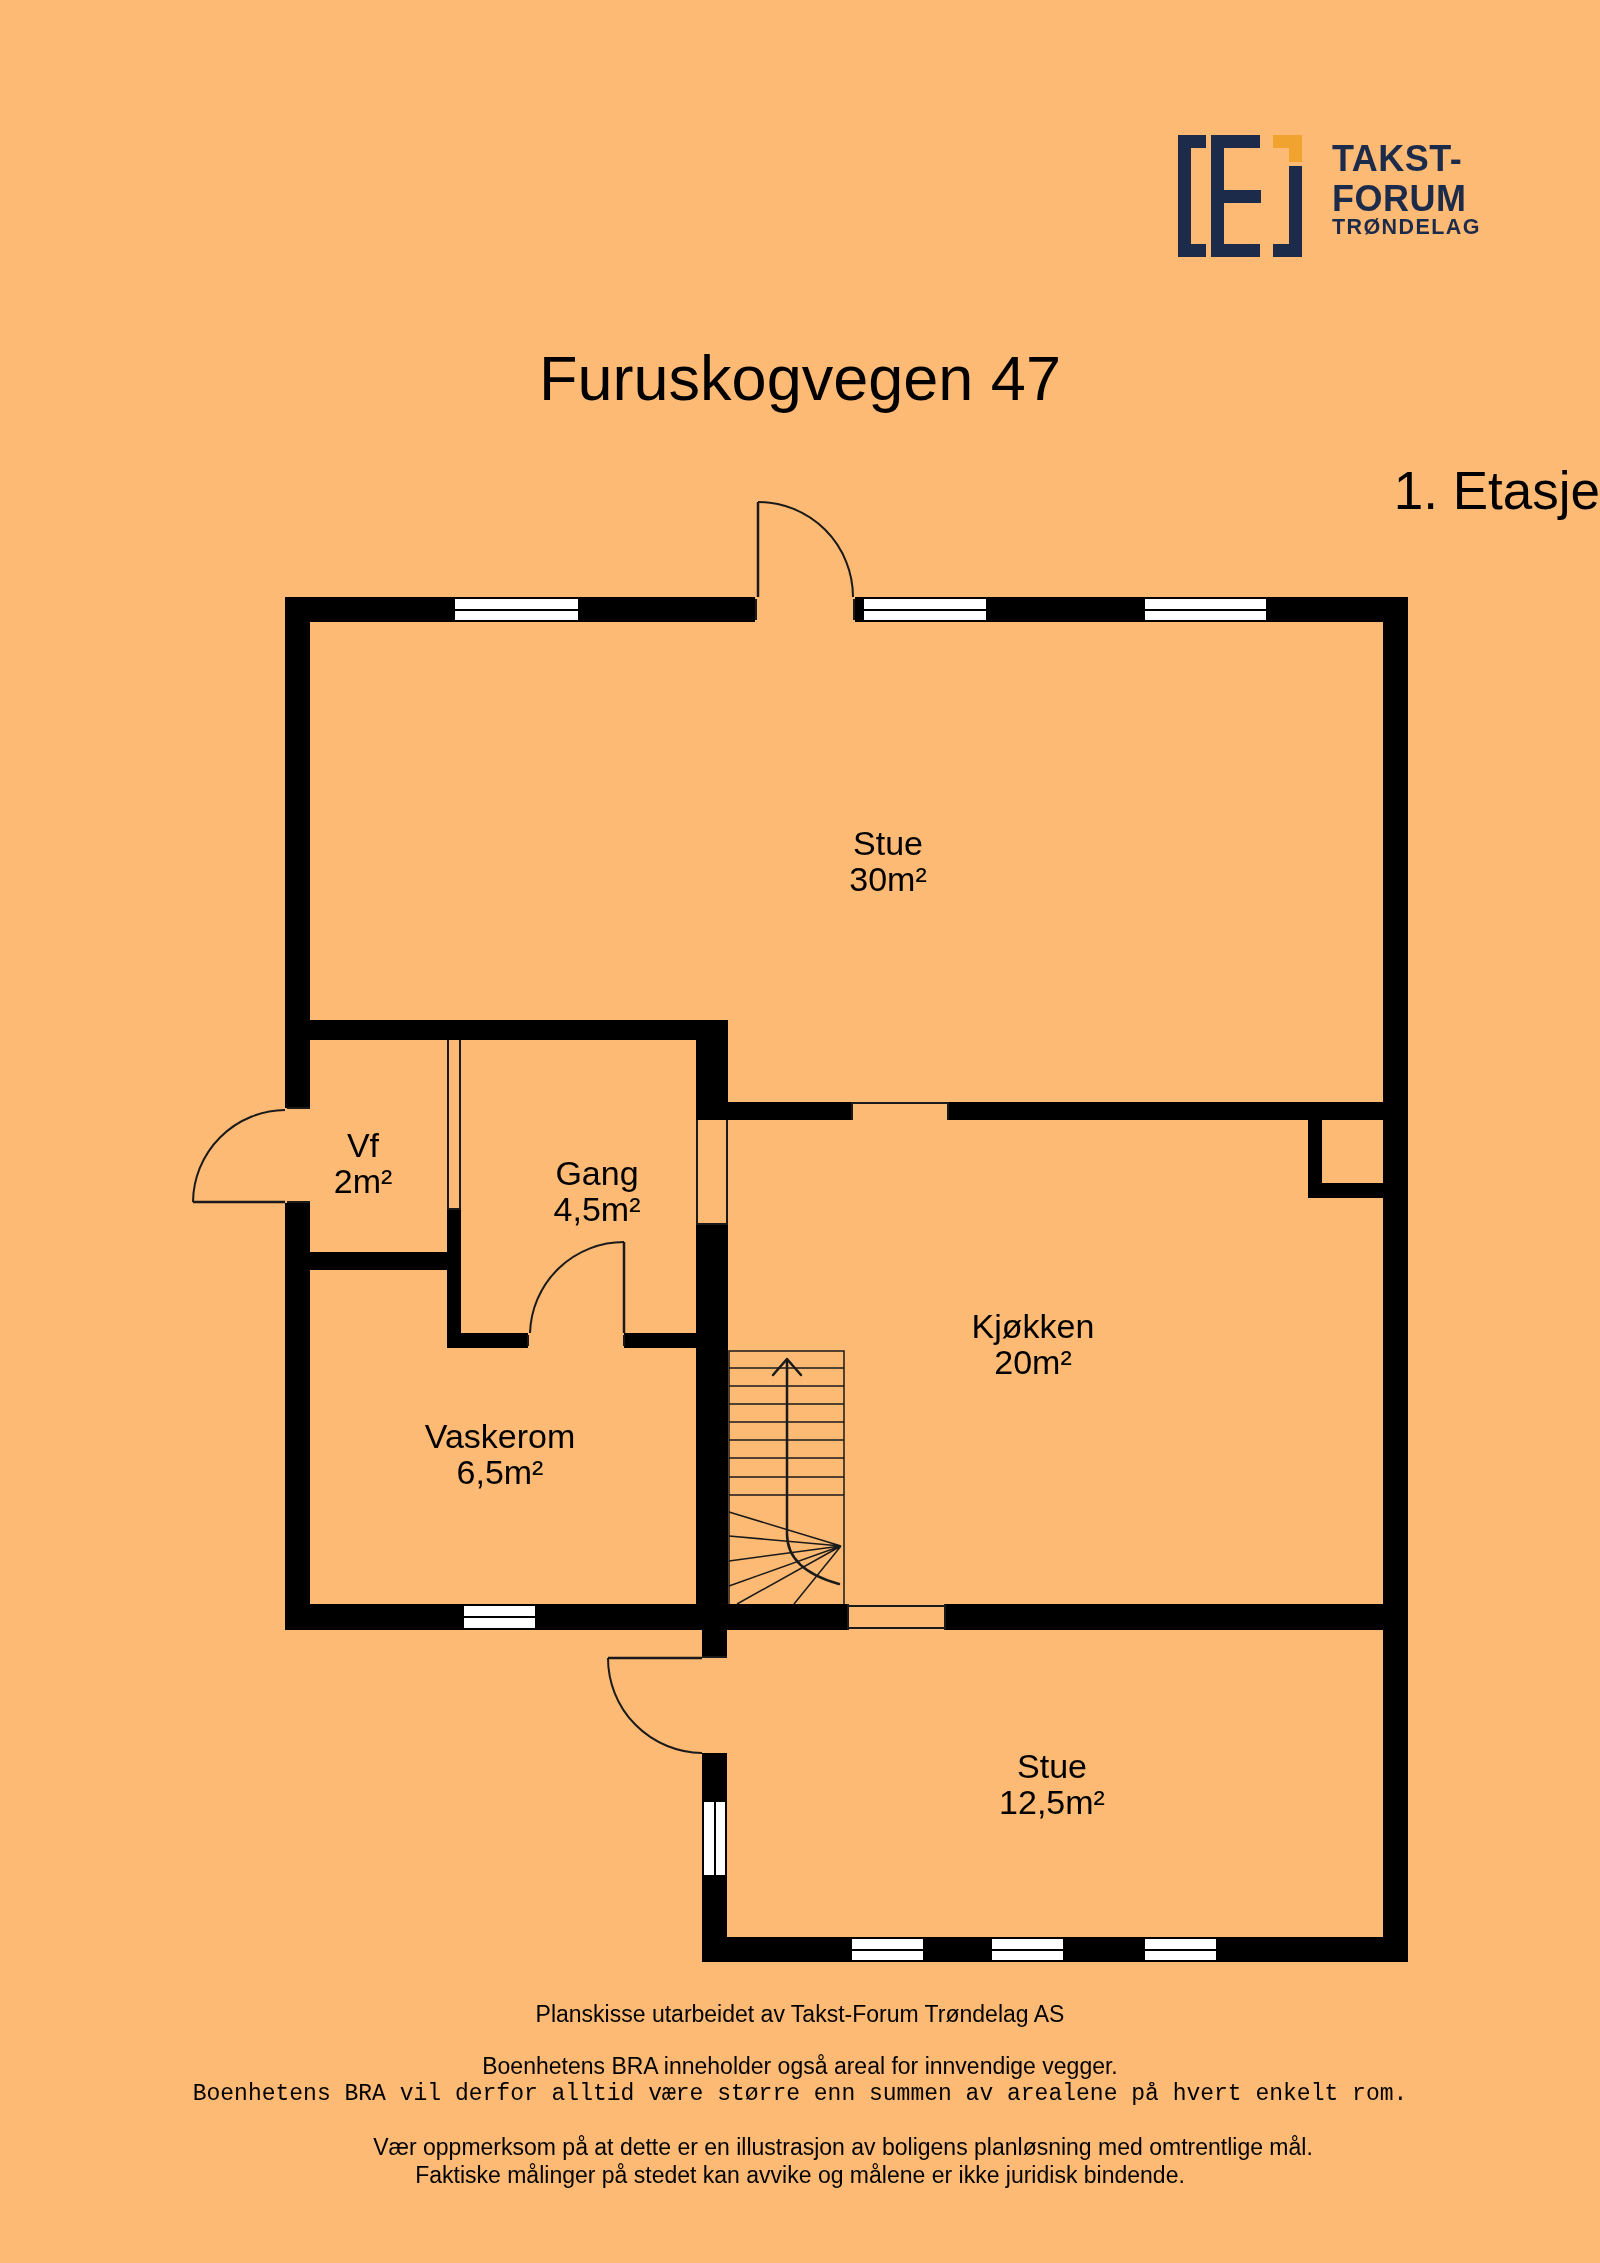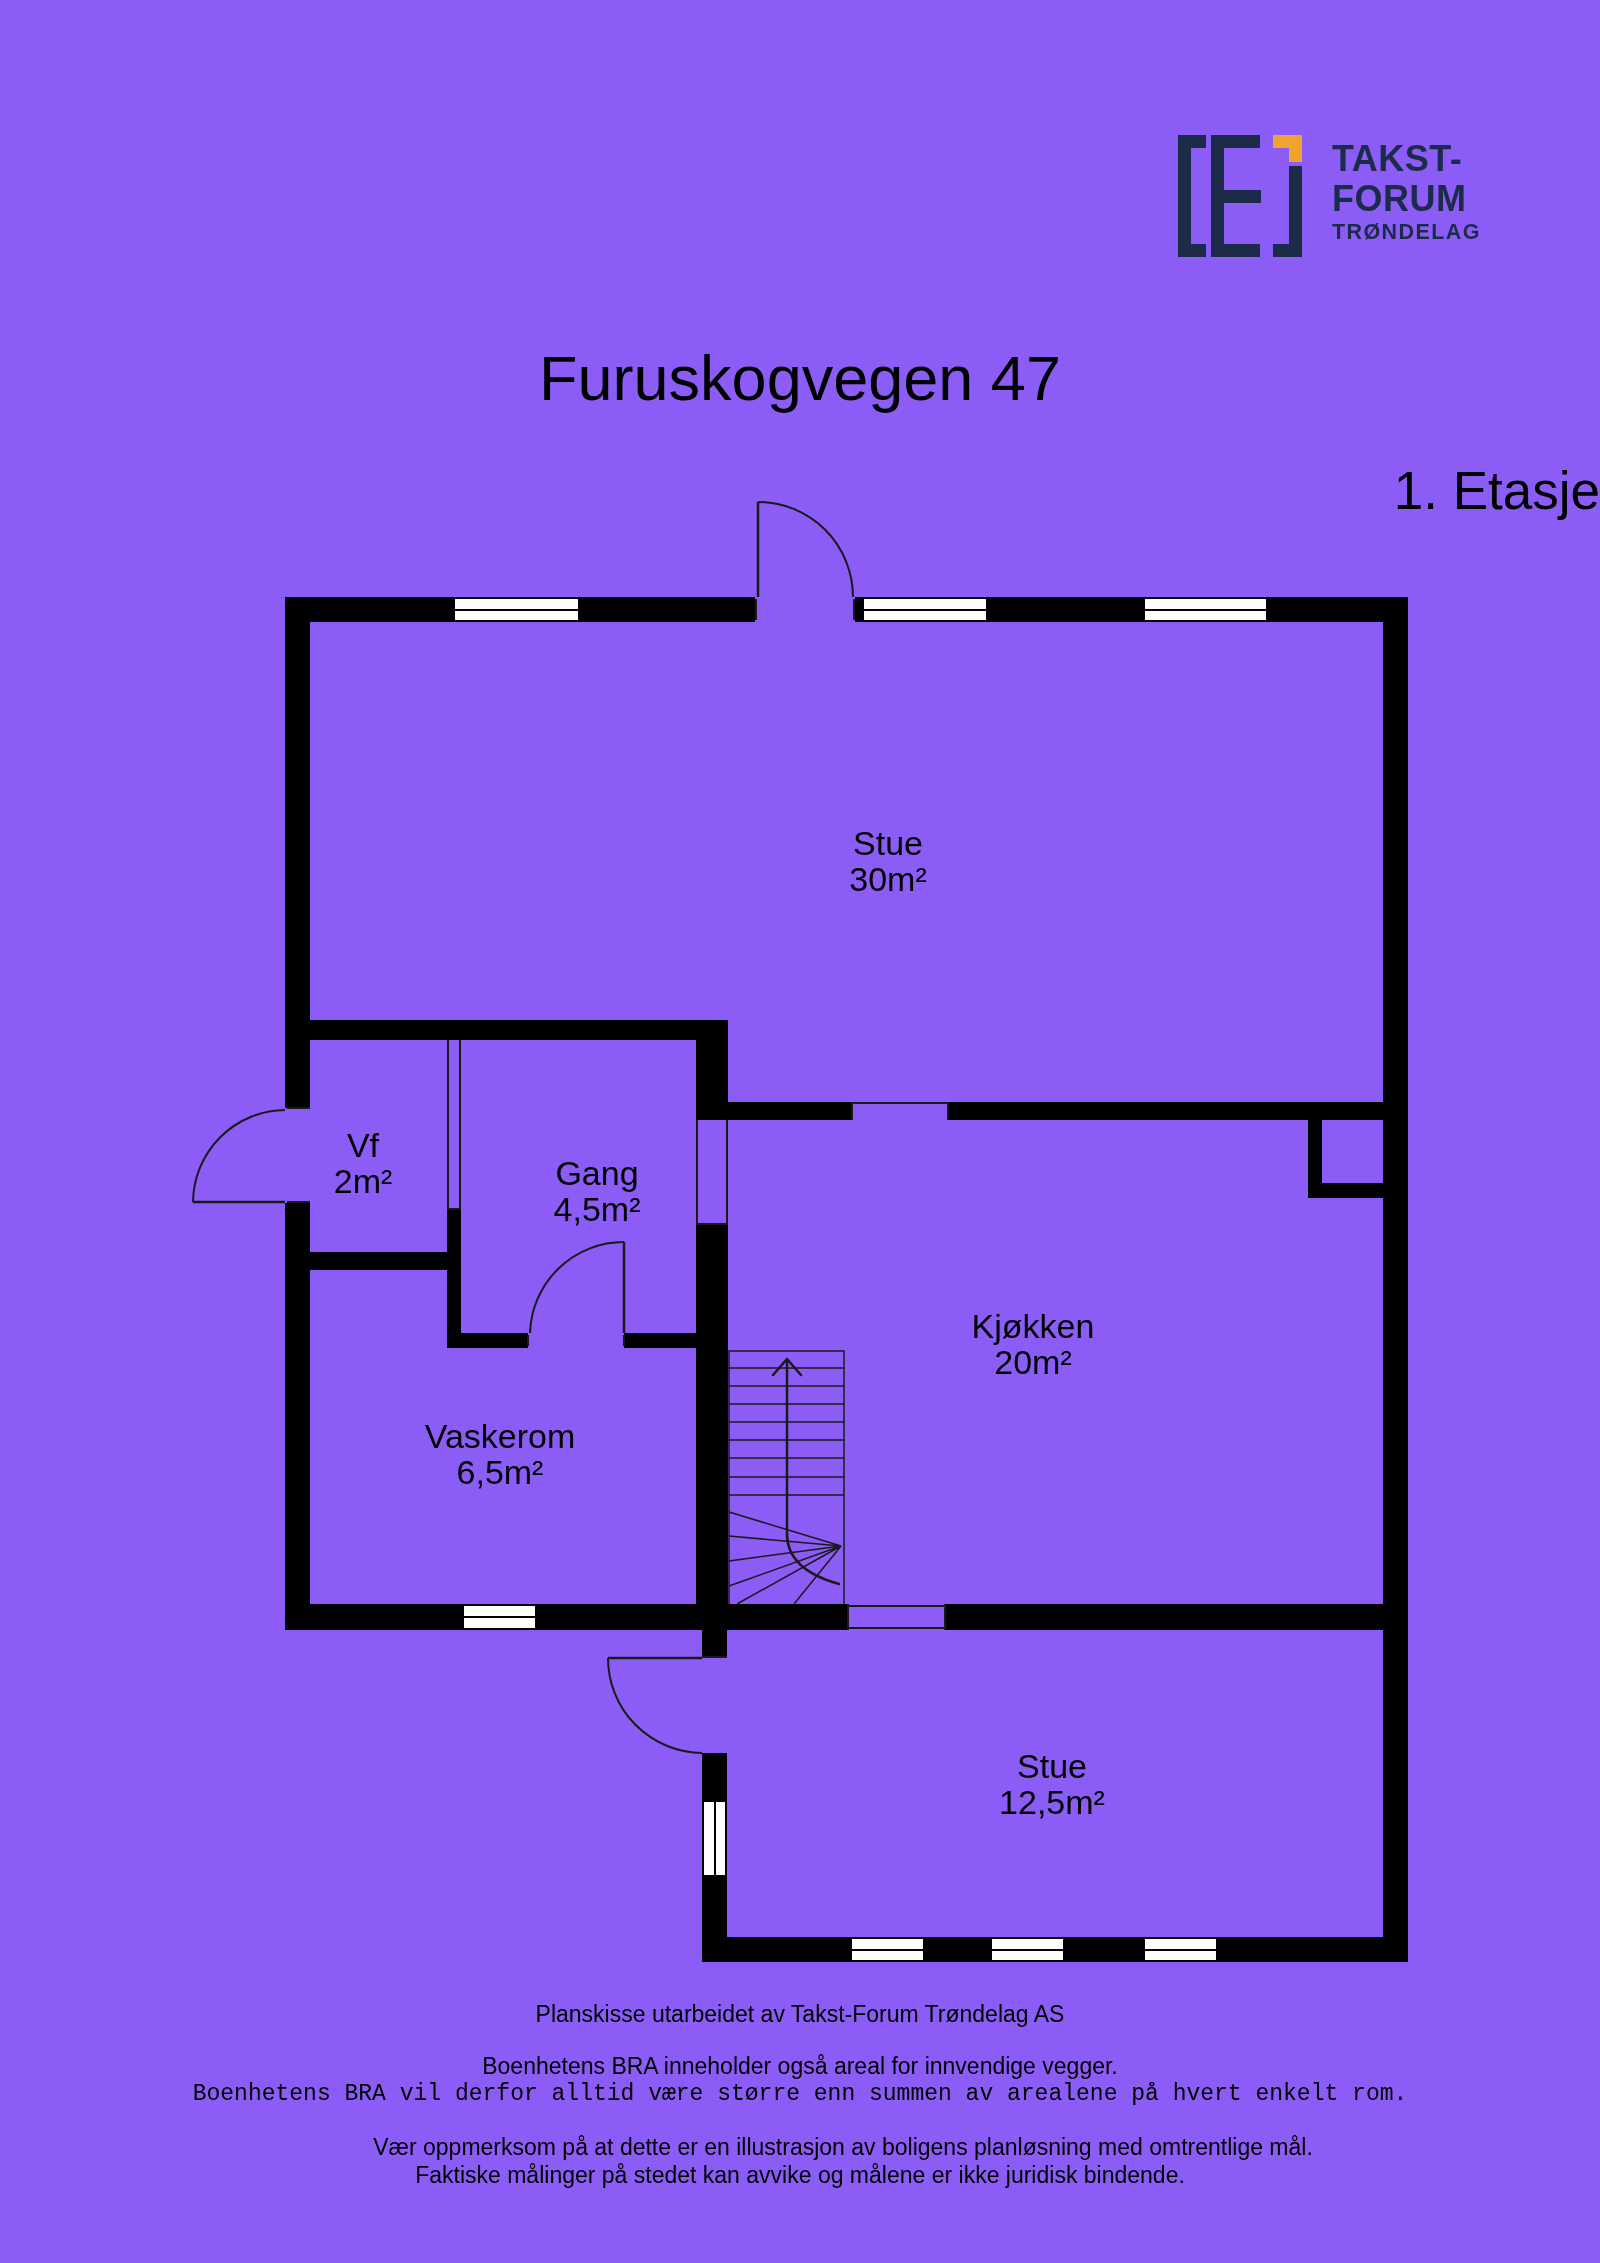--- a/index.html
+++ b/index.html
@@ -1,23 +1,23 @@
 <!DOCTYPE html>
 <html><head>
 <meta charset="utf-8">
 <style>
   html,body{margin:0;padding:0;background:#ffffff;}
-  .canvas{position:relative;width:1600px;height:2263px;background:#8b5cf6;overflow:hidden;
+  .canvas{position:relative;width:1600px;height:2263px;background:#fdba74;overflow:hidden;
           font-family:"Liberation Sans",sans-serif;color:#000;margin:0 auto;}
   
   .logo-mark{position:absolute;left:1178px;top:135px;width:124px;height:122px;}
   .logo-text{position:absolute;left:1332px;top:141px;color:#1d2b4b;font-weight:bold;line-height:1;}
   .logo-line1,.logo-line2{font-size:36px;letter-spacing:0.5px;}
   .logo-line2{margin-top:4px;}
-  .logo-line3{font-size:21.5px;letter-spacing:1.4px;margin-top:5px;}
+  .logo-line3{font-size:21.5px;letter-spacing:1.4px;}
   
   .title{position:absolute;left:0;top:342px;width:100%;text-align:center;font-size:63px;}
   .subtitle{position:absolute;left:0;top:460px;width:100%;text-align:right;font-size:53px;}
   
   .wall{position:absolute;background:#000;}
   .win{position:absolute;background:#fff;border:2px solid #000;box-sizing:border-box;}
   .win-h::after{content:"";position:absolute;left:-1px;right:-1px;top:50%;margin-top:-1px;height:2px;background:#000;}
   .win-v::after{content:"";position:absolute;top:-1px;bottom:-1px;left:50%;margin-left:-1px;width:2px;background:#000;}
   .linework{position:absolute;left:0;top:0;pointer-events:none;}
   .room-label{position:absolute;transform:translateX(-50%);text-align:center;

